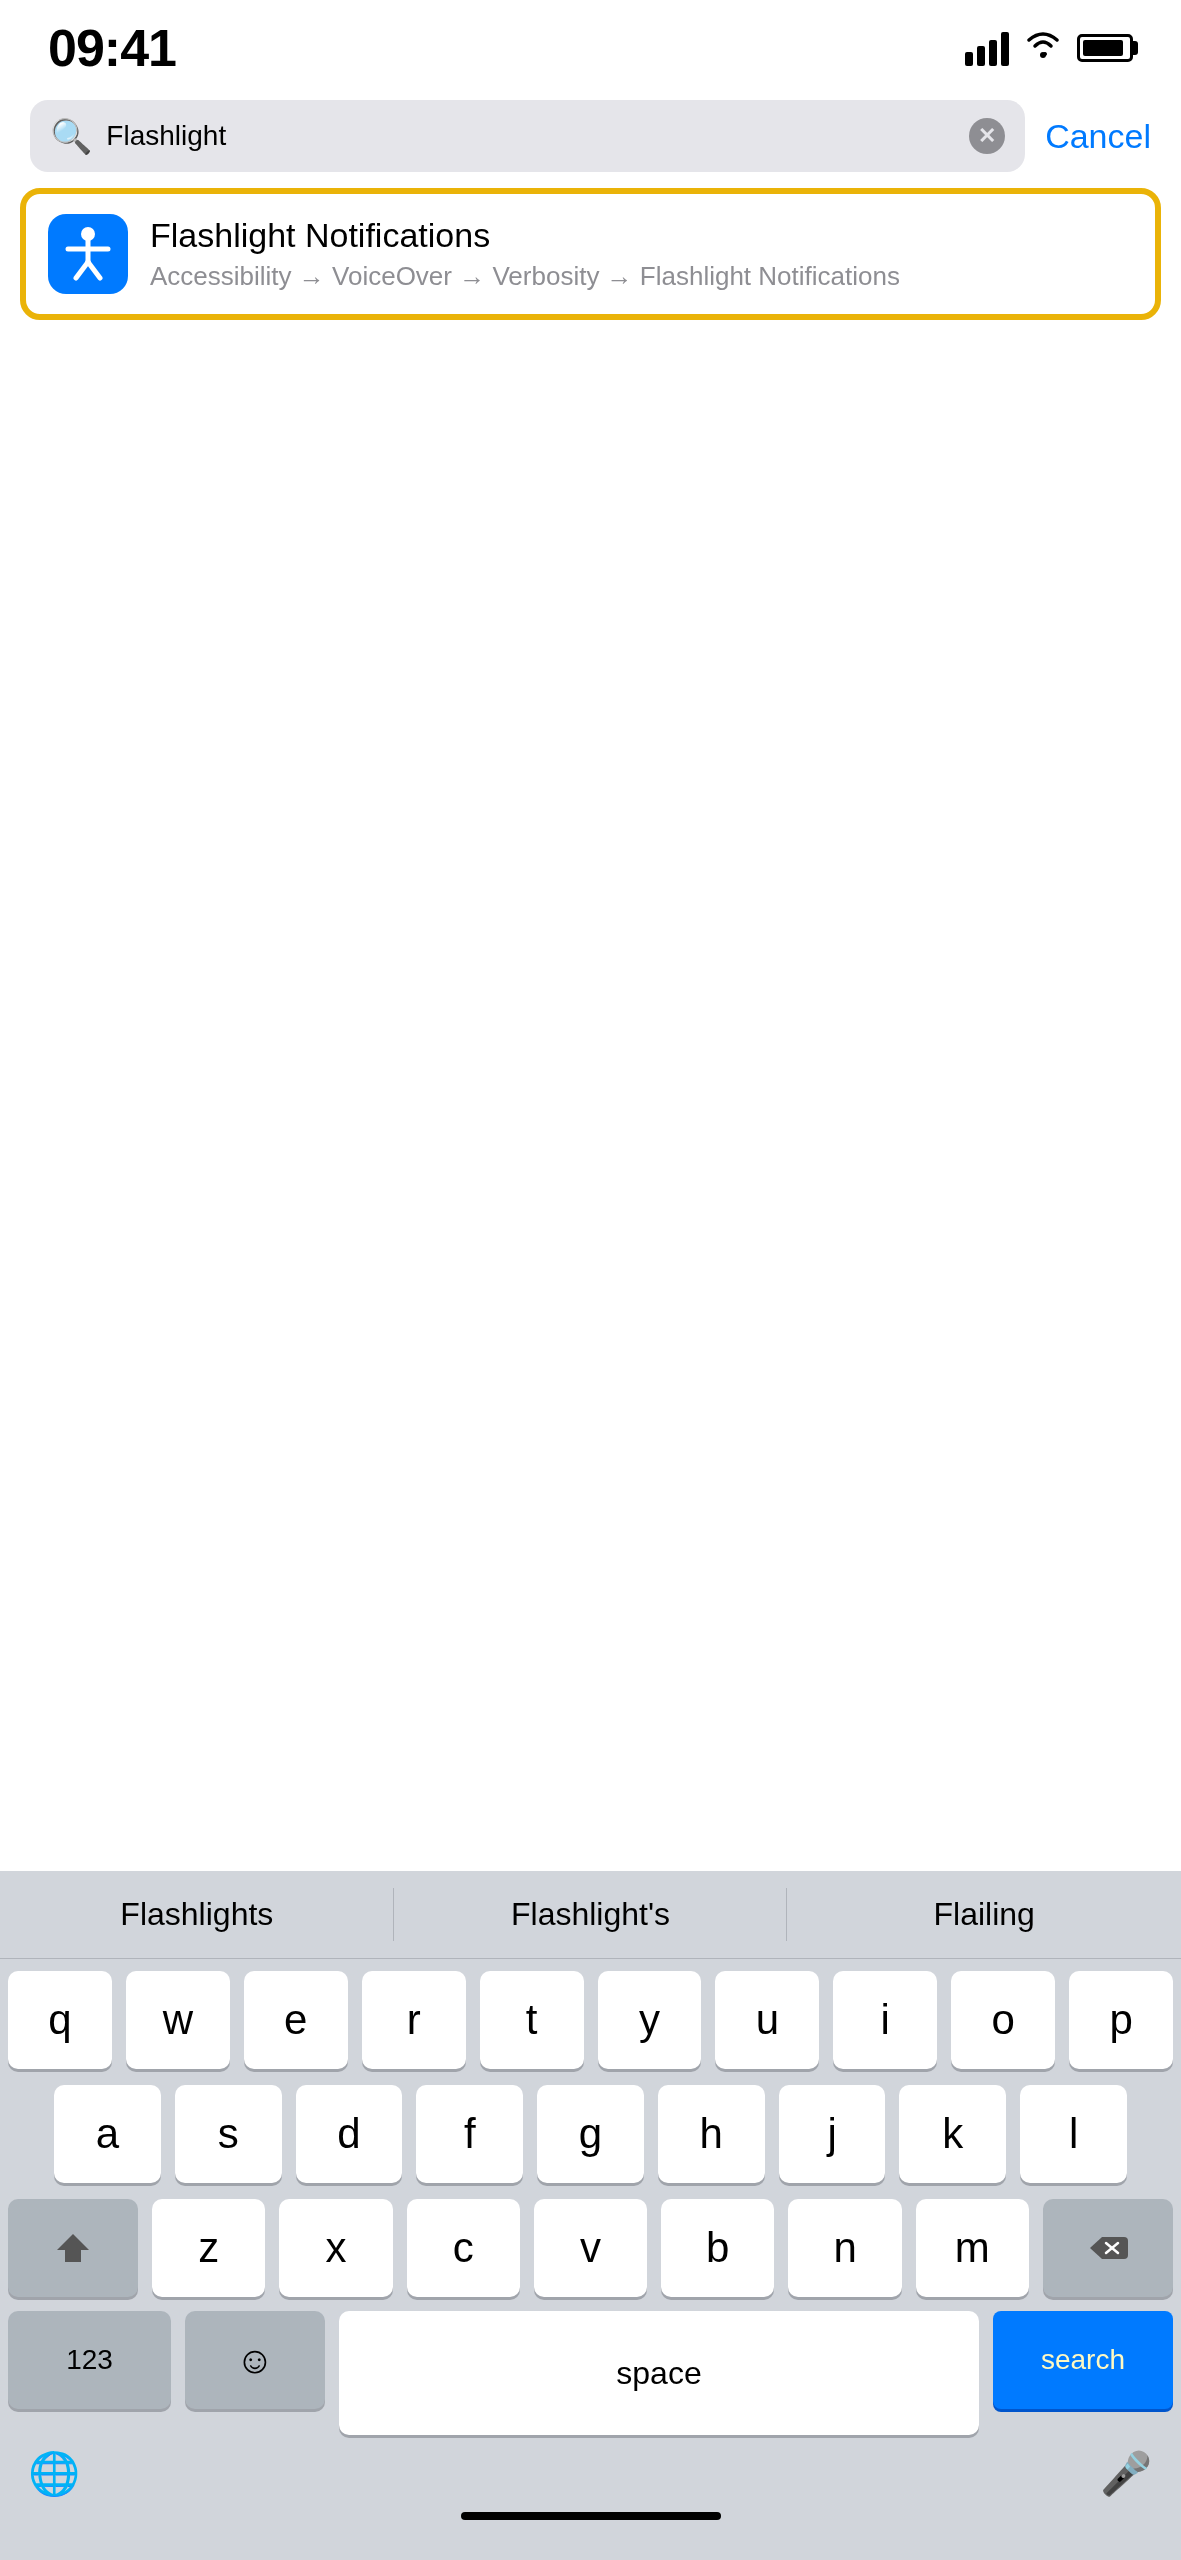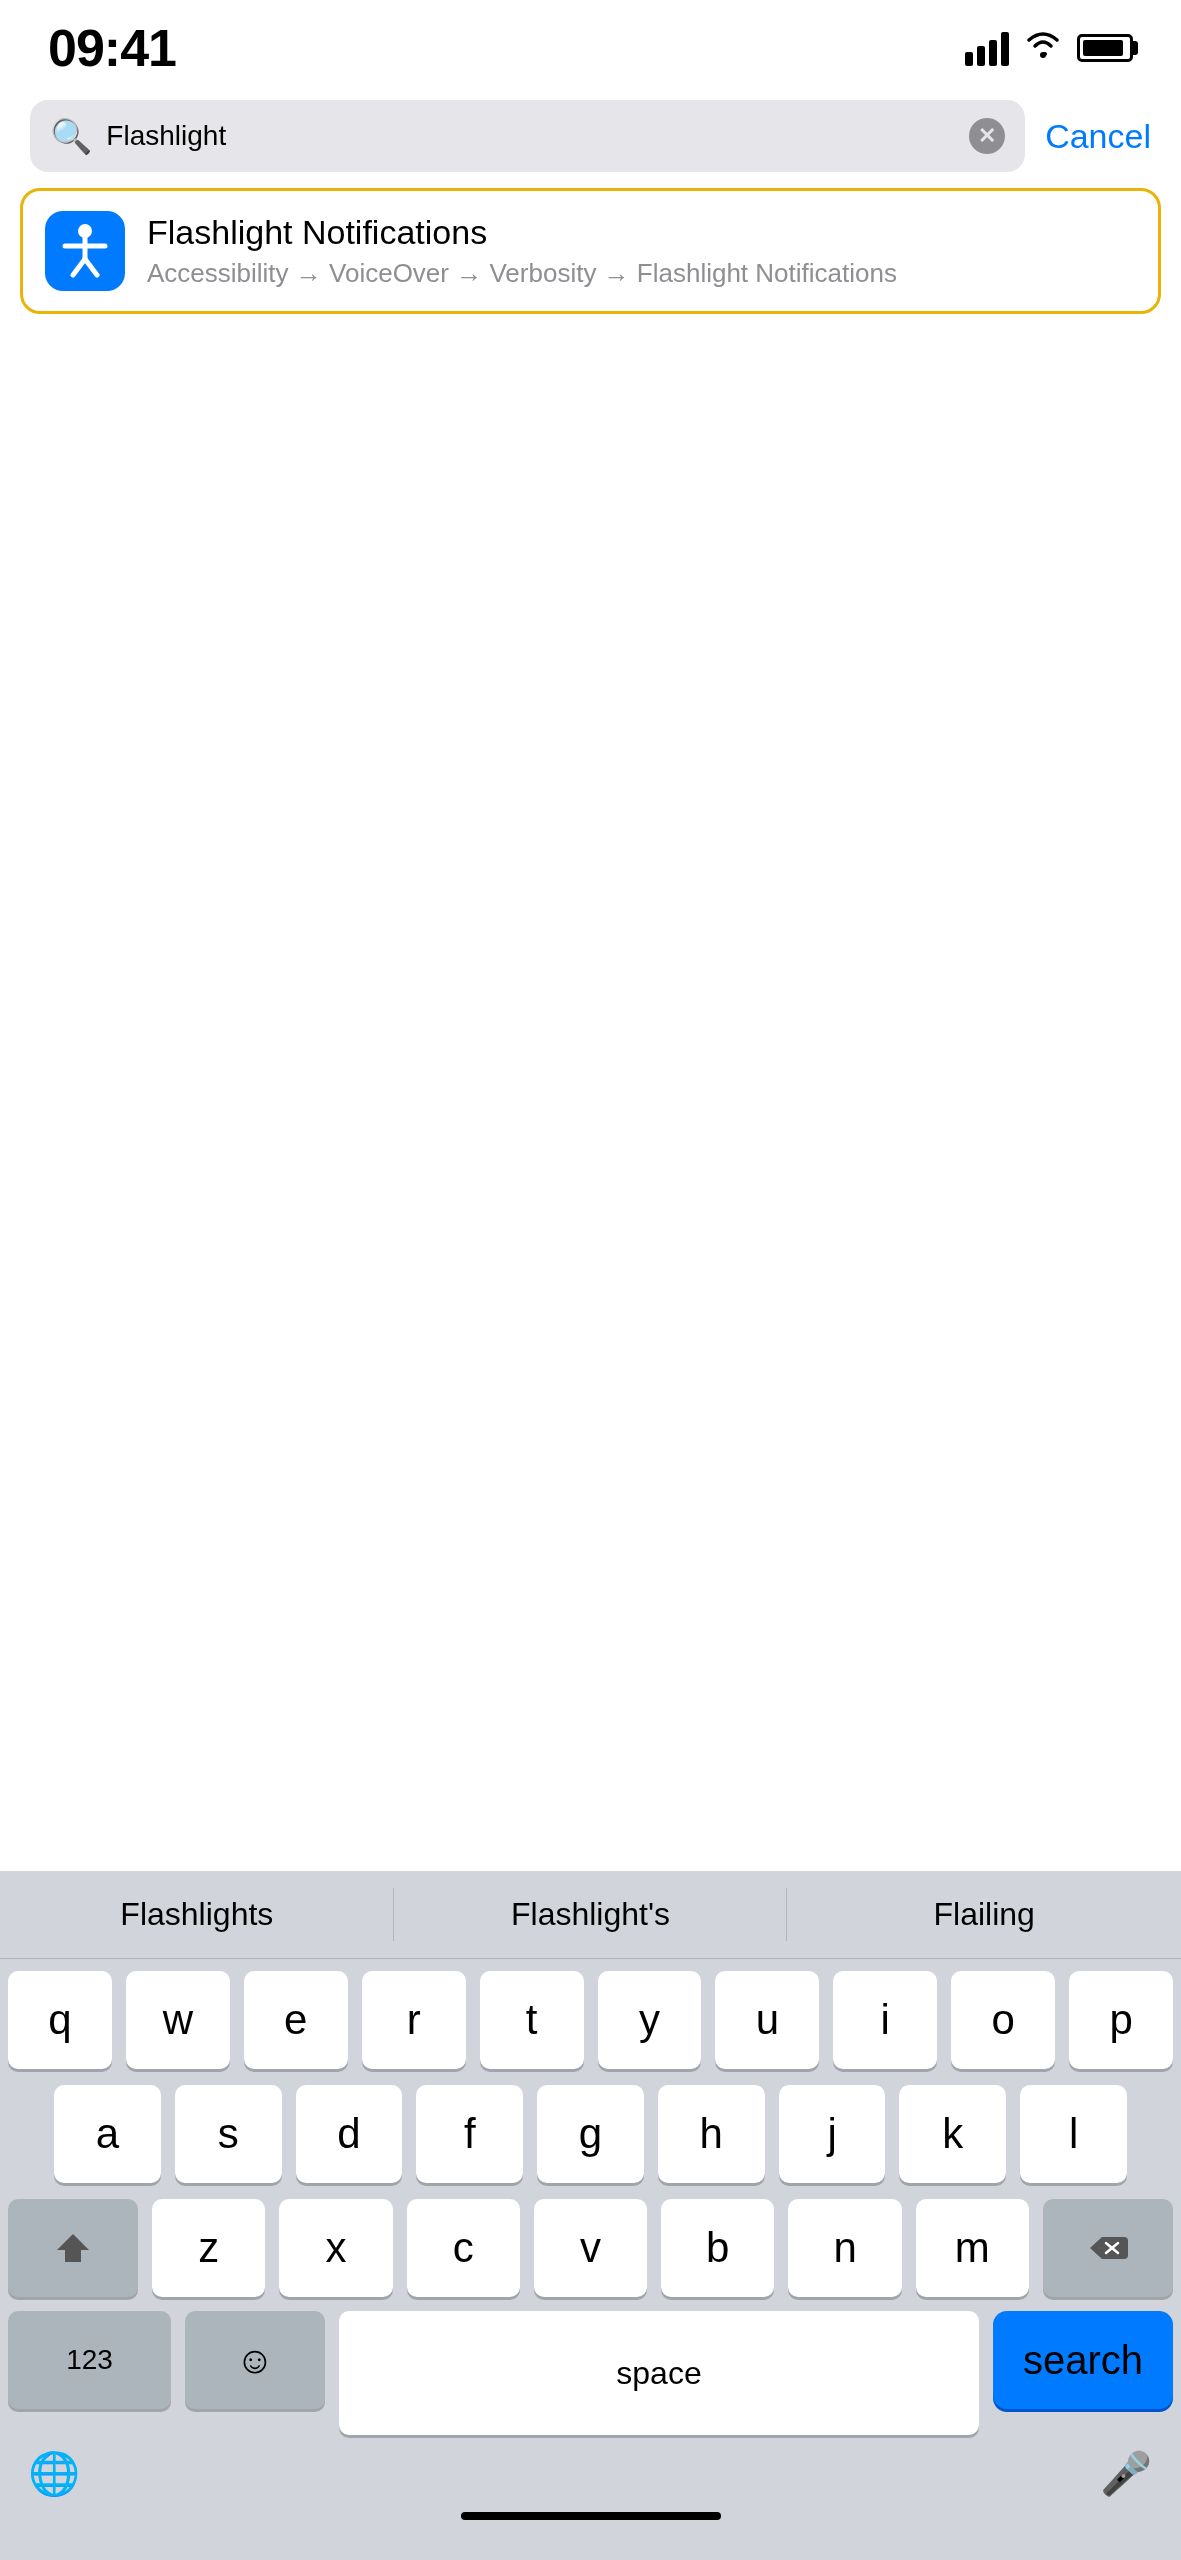--- a/index.html
+++ b/index.html
@@ -141,21 +141,21 @@
     
     .results-container {
       padding: 0 20px;
     }
 
     .result-item {
       display: flex;
       align-items: center;
       gap: 22px;
       padding: 20px 22px;
-      border: 3px solid #eab308;
+      border: 6px solid #eab308;
       border-radius: 20px;
       background: #fff;
       cursor: pointer;
     }
 
     .app-icon {
       width: 80px;
       height: 80px;
       border-radius: 18px;
       background: #007aff;
@@ -301,28 +301,28 @@
       align-items: center;
       justify-content: center;
       font-size: 32px;
       color: #000;
       cursor: pointer;
       box-shadow: 0 3px 0 #a0a4ab;
     }
 
     .key-search-btn {
       background: #007aff;
-      border-radius: 14px;
+      border-radius: 8px;
       height: 98px;
       width: 180px;
       display: flex;
       align-items: center;
       justify-content: center;
-      font-size: 40px;
-      color: #000000;
+      font-size: 28px;
+      color: #fef9c3;
       cursor: pointer;
       box-shadow: 0 3px 0 #0055cc;
     }
 
     .function-row {
       display: flex;
       justify-content: space-between;
       align-items: center;
       padding: 14px 28px 0 28px;
     }

